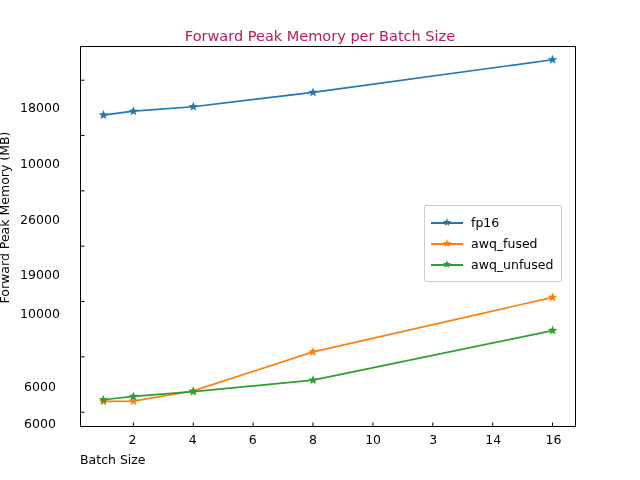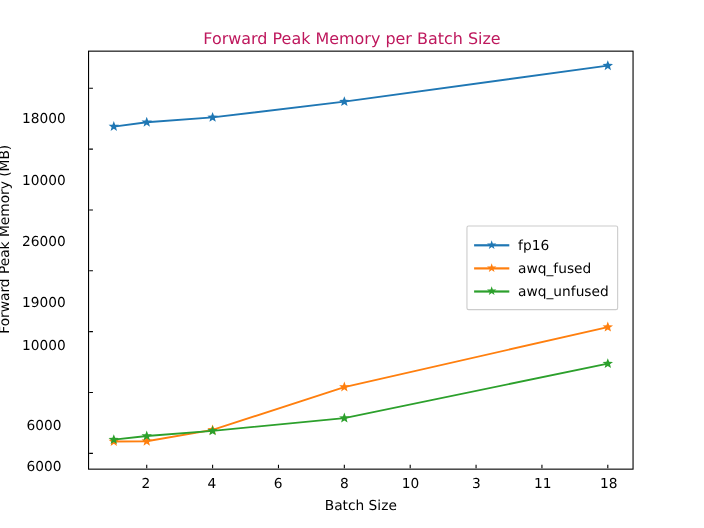--- a/index.html
+++ b/index.html
@@ -59,21 +59,21 @@
     transform: rotate(-90deg);
     transform-origin: center center;
     white-space: nowrap;
   }
   
   #xlabel {
     position: absolute;
     left: 80px;
     top: 452px;
     width: 496px;
-    text-align: center;
+    text-align: left;
     font-size: 12.5px;
   }
   .ytick-label {
     position: absolute;
     right: 0;
     width: 68px;
     text-align: center;
     font-size: 12.5px;
     line-height: 12px;
     transform: translateY(-6px);
@@ -165,22 +165,22 @@
       <div class="ytick-label" style="top: 89px;">10000</div>
       <div class="ytick-label" style="top: 33.4px;">18000</div>
     </div>
   <div id="xtick-labels">
       <div class="xtick-label" style="left: 52.6px;">2</div>
       <div class="xtick-label" style="left: 112.7px;">4</div>
       <div class="xtick-label" style="left: 172.8px;">6</div>
       <div class="xtick-label" style="left: 233px;">8</div>
       <div class="xtick-label" style="left: 293.1px; text-align: center;">10</div>
       <div class="xtick-label" style="left: 353.2px;">3</div>
-      <div class="xtick-label" style="left: 413.3px;">11</div>
-      <div class="xtick-label" style="left: 473.5px;">18</div>
+      <div class="xtick-label" style="left: 413.3px;">14</div>
+      <div class="xtick-label" style="left: 473.5px;">16</div>
     </div>
 
   <div id="plot-area">
     <svg id="plot-svg" viewBox="0 0 496 381" preserveAspectRatio="none">
         <g>
           <line x1="0" x2="3.5" y1="367.0948905109489" y2="367.0948905109489" stroke="#000" stroke-width="1"></line>
           <line x1="0" x2="3.5" y1="311.4744525547445" y2="311.4744525547445" stroke="#000" stroke-width="1"></line>
           <line x1="0" x2="3.5" y1="255.85401459854015" y2="255.85401459854015" stroke="#000" stroke-width="1"></line>
           <line x1="0" x2="3.5" y1="200.23357664233578" y2="200.23357664233578" stroke="#000" stroke-width="1"></line>
           <line x1="0" x2="3.5" y1="144.61313868613138" y2="144.61313868613138" stroke="#000" stroke-width="1"></line>

